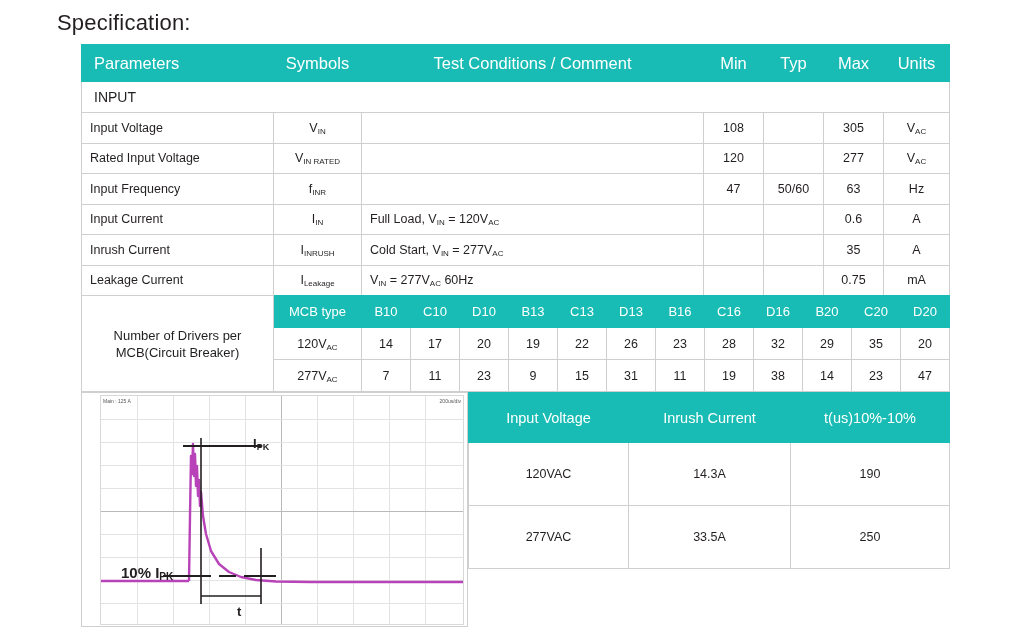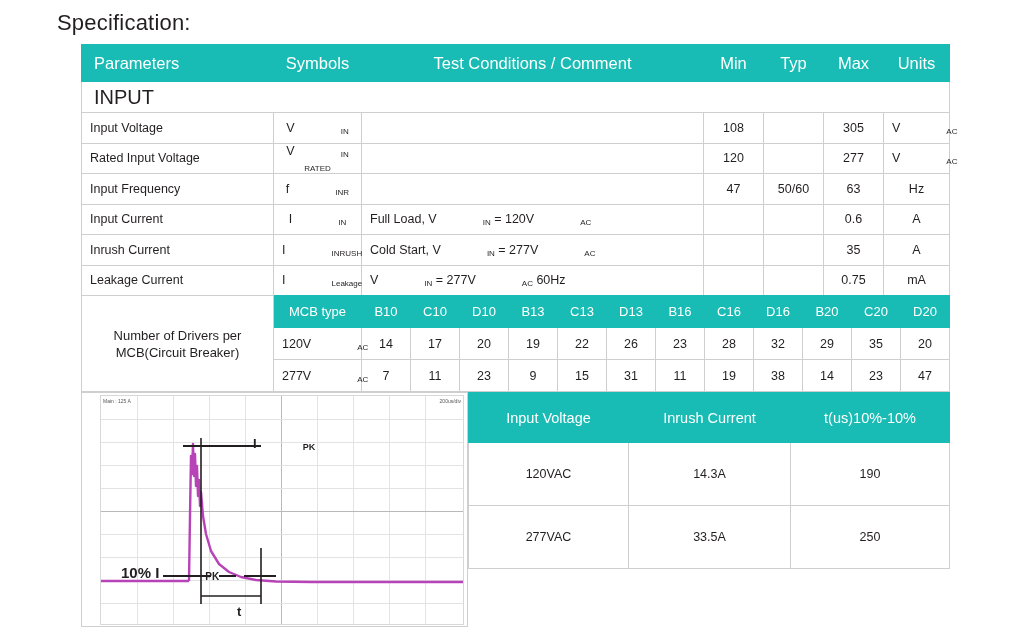--- a/index.html
+++ b/index.html
@@ -50,35 +50,34 @@
     height: 36px;
     text-align: center;
     border: 1px solid #18bcb4;
   }
   tr.header td.left {
     text-align: left;
     padding-left: 12px;
   }
   tr.section td {
     height: 30px;
-    font-size: 20px;
+    font-size: 14px;
     padding-left: 12px;
     text-align: left;
   }
   tr.drow td {
     height: 29.5px;
   }
   td.c { text-align: center; }
   td.l { text-align: left; }
   sub {
     font-size: 8px;
     vertical-align: baseline;
     position: relative;
     top: 2px;
-    margin-left: 46px;
   }
   .sym { font-size: 12.5px; }
 
   
   td.mcb-label {
     text-align: left;
     font-size: 12.5px;
     line-height: 17px;
     padding-left: 12px;
     vertical-align: middle;

